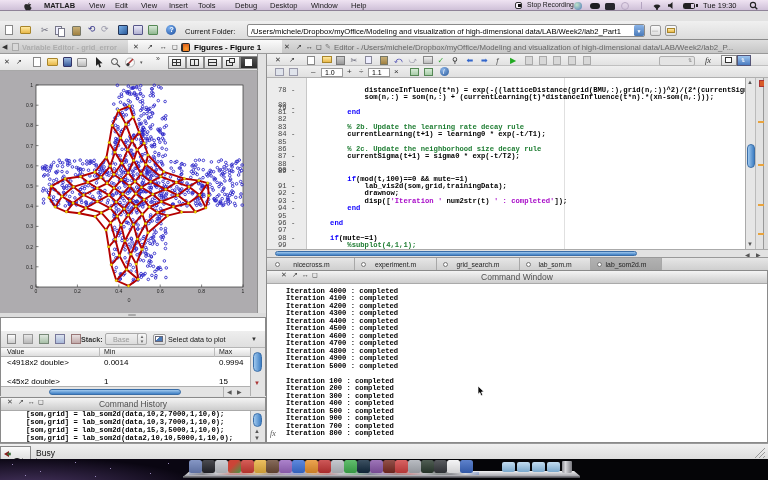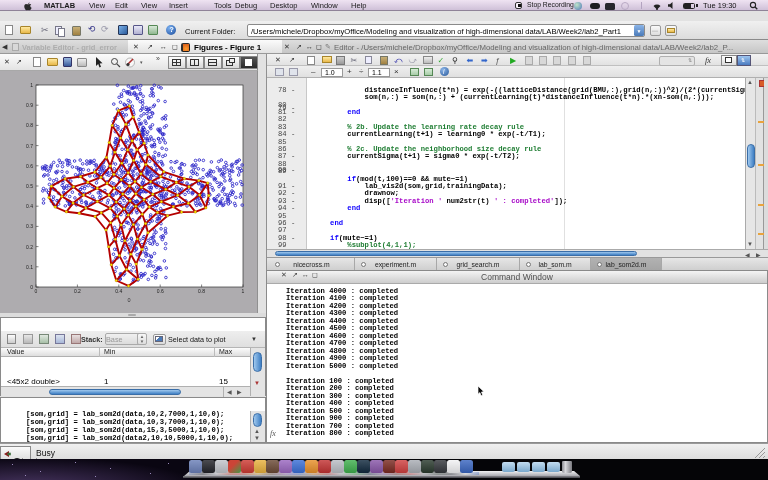--- a/index.html
+++ b/index.html
@@ -56,21 +56,21 @@
 
 <div id="menubar" class="abs">
 <svg class="abs" style="left:24px;top:1.5px" width="8" height="9" viewBox="0 0 10 12">
         <path d="M7.2 0.5 C6.2 0.6 5.3 1.3 5 2.3 C6.2 2.4 7.2 1.5 7.2 0.5 Z M5 3 C4 3 3.2 2.6 2.4 2.6 C1 2.6 0 3.9 0 5.9 C0 8.3 1.7 11 3 11 C3.7 11 4.2 10.6 5 10.6 C5.8 10.6 6.2 11 7 11 C8.4 11 9.6 8.6 9.8 7.6 C8.7 7.2 8 6.3 8 5.2 C8 4.2 8.6 3.5 9.3 3.1 C8.7 2.5 7.9 2.6 7.6 2.6 C6.8 2.6 6 3 5 3 Z" fill="#2a2a2a"></path>
       </svg>
 <span style="left:44px;font-weight:bold">MATLAB</span>
 <span style="left:89px">View</span>
 <span style="left:115px">Edit</span>
 <span style="left:141px">View</span>
 <span style="left:169px">Insert</span>
-<span style="left:214px">Tools</span>
+<span style="left:198px">Tools</span>
 <span style="left:235px">Debug</span>
 <span style="left:270px">Desktop</span>
 <span style="left:311px">Window</span>
 <span style="left:351px">Help</span>
 <span style="left:515px;top:1.5px;width:7px;height:7px;border:1px solid #333;border-radius:2px;background:#f8f0f8"></span>
 <span style="left:517.5px;top:4px;width:3px;height:3px;background:#111"></span>
 <span style="left:527px;font-size:6.8px">Stop Recording</span>
 <span style="left:574px;top:1.5px;width:8px;height:8px;border-radius:50%;background:radial-gradient(circle at 35% 35%,#bfe3c9,#4f7ab8)"></span>
 <span style="left:590px;top:3px;width:10px;height:6px;border-radius:3px;background:#1c1c20"></span>
 <span style="left:605px;top:2.5px;width:10px;height:7px;border-radius:1.5px;background:#26262c"></span>
@@ -1347,52 +1347,63 @@
 
 <div id="ws" class="abs">
 <div id="wstool">
 <span class="abs" style="left:6px;top:3px;width:9px;height:10px;background:linear-gradient(#fdfdfd,#ccc);border:1px solid #888"></span>
 <span class="abs" style="left:22px;top:3px;width:10px;height:10px;background:linear-gradient(#e8e8e8,#b8b8b8);border:1px solid #999"></span>
 <span class="abs" style="left:38px;top:3px;width:10px;height:10px;background:linear-gradient(#e0e8e0,#a8c0a8);border:1px solid #787"></span>
 <span class="abs" style="left:54px;top:3px;width:10px;height:10px;background:linear-gradient(#dde4f0,#a8b8d8);border:1px solid #779"></span>
 <span class="abs" style="left:70px;top:3px;width:10px;height:10px;background:linear-gradient(#e8e0e0,#c0a8a8);border:1px solid #977"></span>
 <span class="abs" style="left:80px;top:4px;font-size:7.2px;font-weight:bold;color:#333">Stack:</span>
 <span class="abs" style="left:104px;top:2px;width:40px;height:12px;background:linear-gradient(#f0f0f0,#dcdcdc);border:1px solid #aaa;border-radius:2px"></span>
-<span class="abs" style="left:105px;top:4px;font-size:7.3px;color:#999">Base</span>
+<span class="abs" style="left:112px;top:4px;font-size:7.3px;color:#999">Base</span>
 <span class="abs" style="left:136px;top:2px;width:10px;height:12px;background:linear-gradient(#f8f8f8,#ddd);border:1px solid #aaa;border-radius:2px;font-size:4.5px;color:#666;text-align:center;line-height:5px">▲<br>▼</span>
 <span class="abs" style="left:152px;top:3px;width:13px;height:11px;background:linear-gradient(#fdfdfd,#d8d8d8);border:1px solid #999;border-radius:2px"></span>
 <span class="abs" style="left:154px;top:5px;width:8px;height:6px;background:linear-gradient(135deg,#fff 40%,#4a7ab8 40%);border:1px solid #667"></span>
 <span class="abs" style="left:167px;top:4px;font-size:7.2px;color:#111">Select data to plot</span>
 <span class="abs" style="left:250px;top:5px;font-size:6px;color:#333">▼</span>
 </div>
 <div id="wshead">
         <span class="c1">Value</span>
         <span class="c2">Min</span>
         <span class="c3">Max</span>
 <span class="abs" style="left:98px;top:0;width:1px;height:9px;background:#bbb"></span>
 <span class="abs" style="left:213px;top:0;width:1px;height:9px;background:#bbb"></span>
+      </div>
+<div class="wsrow" style="top:40px">
+        <span class="c1">&lt;4918x2 double&gt;</span>
+        <span class="c2">0.0014</span>
+        <span class="c3">0.9994</span>
       </div>
 <div class="wsrow" style="top:59px">
         <span class="c1">&lt;45x2 double&gt;</span>
         <span class="c2">1</span>
         <span class="c3">15</span>
       </div>
 <div class="abs" style="left:0;top:68px;width:249px;height:10px;background:#e4e4e4;border-top:1px solid #b0b0b0">
   <span class="abs" style="left:48px;top:1.5px;width:132px;height:6px;border-radius:3px;background:linear-gradient(#9fc8ee,#3f7fc4);border:1px solid #3a6ea8"></span>
   <span class="abs" style="left:222px;top:0;width:1px;height:10px;background:#b0b0b0"></span>
   <span class="abs" style="left:226px;top:1px;font-size:6px;color:#555">◀</span>
   <span class="abs" style="left:236px;top:1px;font-size:6px;color:#555">▶</span>
 </div>
 <div class="abs" style="left:249px;top:30px;width:15px;height:48px;background:#e4e4e4;border-left:1px solid #b0b0b0">
   <span class="abs" style="left:2px;top:4px;width:9px;height:20px;border-radius:4.5px;background:linear-gradient(90deg,#9fc8ee,#3f7fc4);border:1px solid #3a6ea8"></span>
   <span class="abs" style="left:3px;top:32px;font-size:6px;color:#a33">▼</span>
 </div>
 </div>
 
 <div id="hist" class="abs">
+<div class="ptitle">Command History
+<span class="winbtn" style="left:6px;top:0px;color:#444">✕</span>
+<span class="winbtn" style="left:17px;top:0px;color:#444">↗</span>
+<span class="winbtn" style="left:27px;top:0px;color:#444">↔</span>
+<span class="winbtn" style="left:37px;top:0px;color:#444">◻</span>
+</div>
 <div class="cwl" style="left:25px;top:12px">[som,grid] = lab_som2d(data,10,2,7000,1,10,0);</div>
 <div class="cwl" style="left:25px;top:20px">[som,grid] = lab_som2d(data,10,3,7000,1,10,0);</div>
 <div class="cwl" style="left:25px;top:28px">[som,grid] = lab_som2d(data,15,3,5000,1,10,0);</div>
 <div class="cwl" style="left:25px;top:36px">[som,grid] = lab_som2d(data2,10,10,5000,1,10,0);</div>
 <div class="abs" style="left:249px;top:13px;width:15px;height:31px;background:#e4e4e4;border-left:1px solid #b0b0b0">
   <span class="abs" style="left:2px;top:2px;width:9px;height:14px;border-radius:4.5px;background:linear-gradient(90deg,#9fc8ee,#3f7fc4);border:1px solid #3a6ea8"></span>
   <span class="abs" style="left:3px;top:17px;font-size:6px;color:#555">▲</span>
   <span class="abs" style="left:3px;top:24px;font-size:6px;color:#555">▼</span>
 </div>
 </div>

